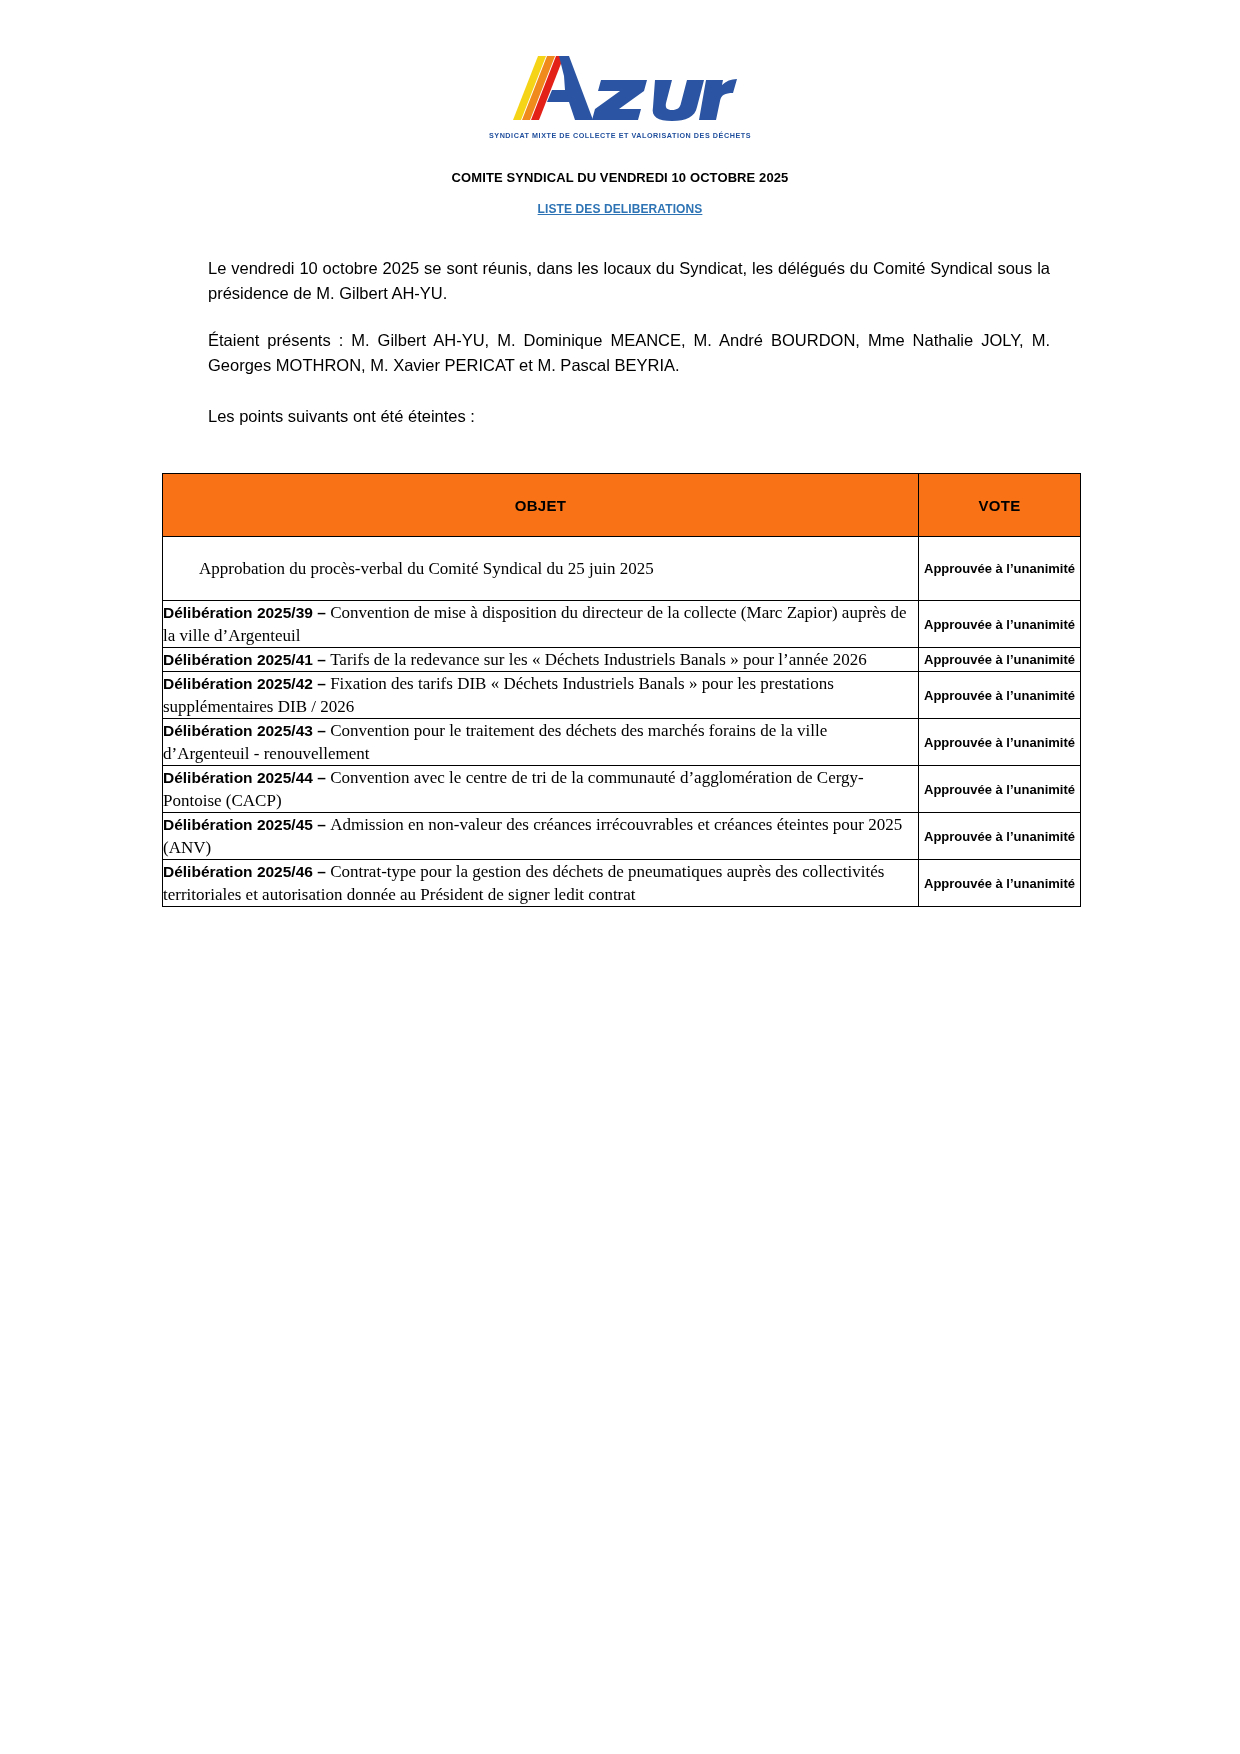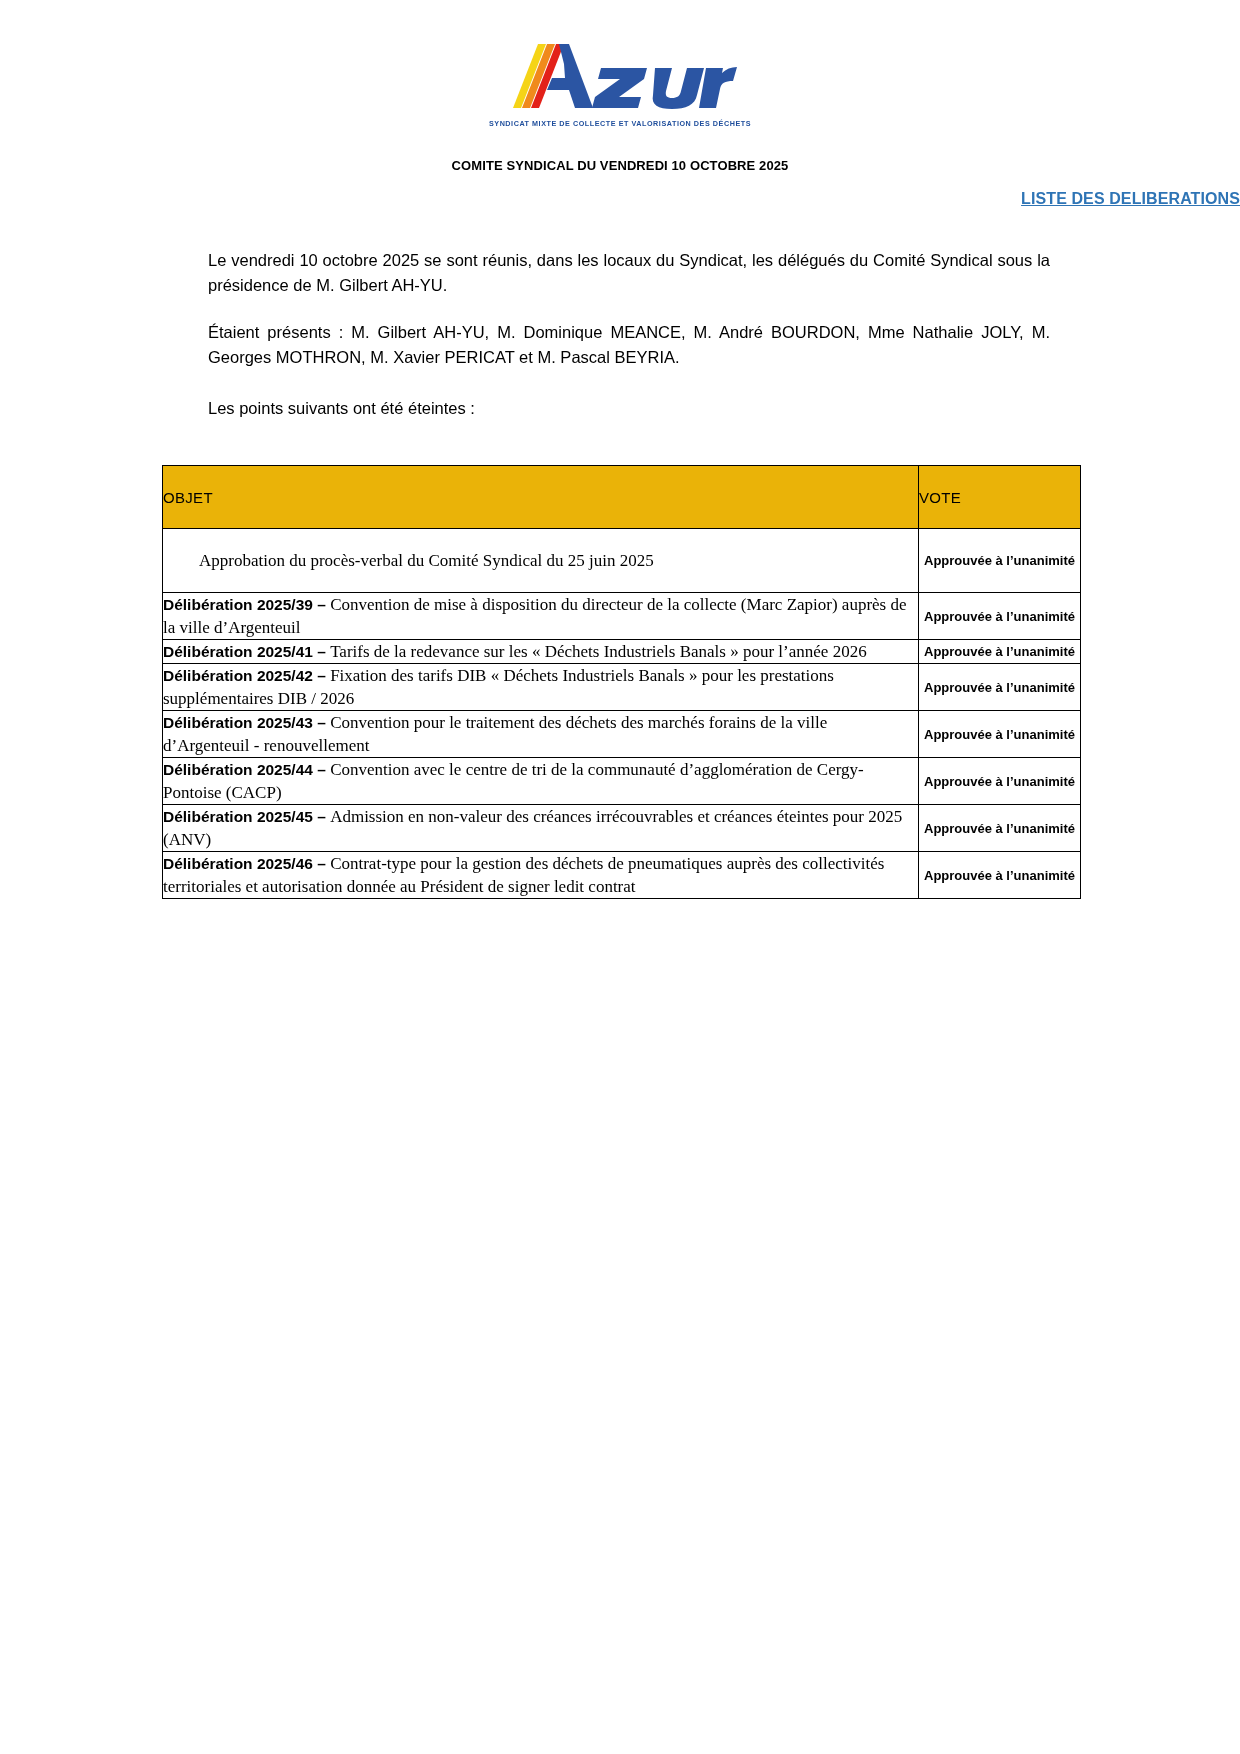--- a/index.html
+++ b/index.html
@@ -24,21 +24,21 @@
     padding: 0;
     position: relative;
   }
 
   
   .logo-block {
     width: 100%;
     display: flex;
     justify-content: center;
     align-items: flex-start;
-    padding-top: 38px;
+    padding-top: 50px;
   }
   .logo {
     width: 290px;
     position: relative;
     display: flex;
     flex-direction: column;
     align-items: center;
   }
   .logo-mark {
     display: flex;
@@ -62,23 +62,23 @@
   .doc-title {
     text-align: center;
     font-family: "Liberation Sans", sans-serif;
     font-size: 13px;
     font-weight: bold;
     color: #000000;
     margin-top: 30px;
     letter-spacing: 0.1px;
   }
   .doc-subtitle {
-    text-align: right;
-    font-family: "Liberation Sans", sans-serif;
-    font-size: 16px;
+    text-align: center;
+    font-family: "Liberation Sans", sans-serif;
+    font-size: 12px;
     font-weight: bold;
     color: #2E74B5;
     text-decoration: underline;
     margin-top: 17px;
     letter-spacing: 0.1px;
   }
 
   
   .body-text {
     margin: 0 auto;
@@ -113,26 +113,26 @@
   table.delib th,
   table.delib td {
     border: 1.1px solid #000000;
     vertical-align: middle;
     padding: 0;
   }
   th.col-objet { width: 755px; }
   th.col-vote  { width: 161px; }
 
   thead th {
-    background: #eab308;
+    background: #f97316;
     height: 62px;
     font-family: "Liberation Sans", sans-serif;
     font-size: 15px;
-    font-weight: normal;
-    text-align: left;
+    font-weight: bold;
+    text-align: center;
     letter-spacing: 0.3px;
   }
 
   td.objet {
     font-family: "Liberation Serif", serif;
     font-size: 17px;
     line-height: 23px;
     text-align: left;
     padding: 11px 12px 11px 11px;
     color: #000000;

